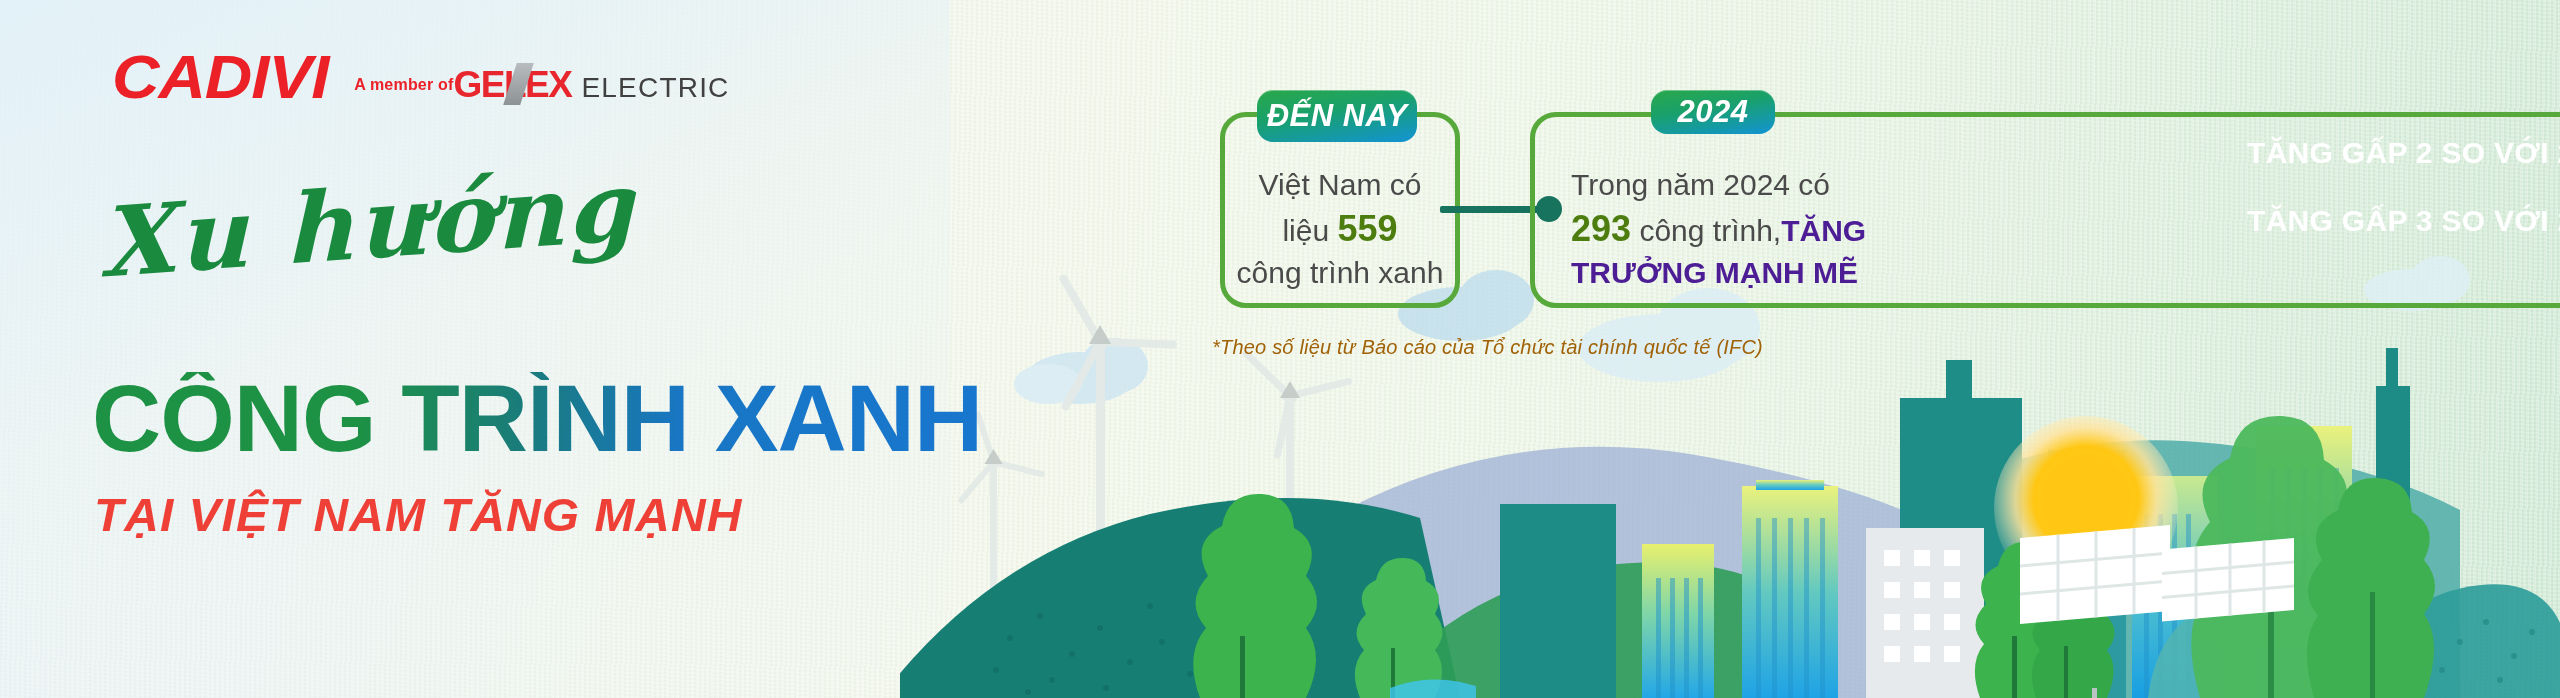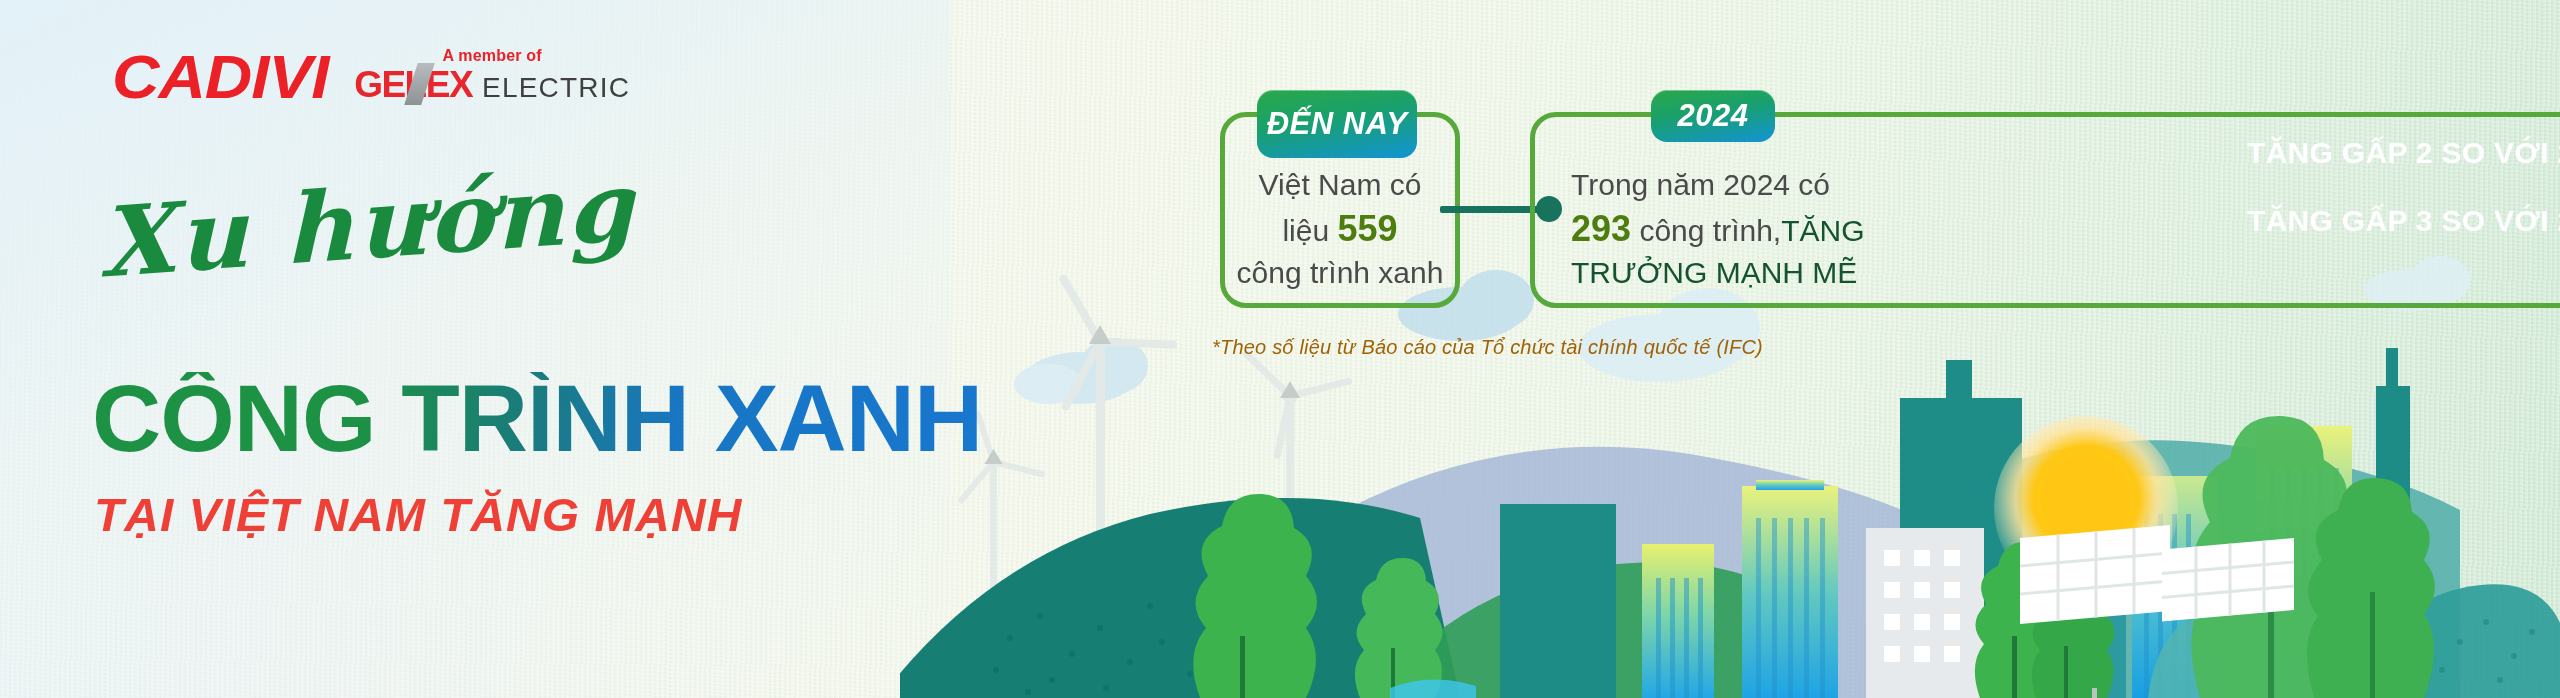--- a/index.html
+++ b/index.html
@@ -41,21 +41,21 @@
 
   
   .brand-row { position:absolute; left:112px; top:46px; display:flex; align-items:flex-end; gap:38px; }
   .cadivi {
     font-family:"Liberation Sans", sans-serif;
     font-weight:bold; font-style:italic;
     font-size:62px; letter-spacing:-1px;
     color:#ec2027; line-height:1;
     transform:scaleX(1.06); transform-origin:left bottom;
   }
-  .gelex-block { display:flex; flex-direction:column; align-items:center; padding-bottom:4px; }
+  .gelex-block { display:flex; align-items:center; padding-bottom:4px; }
   .member-of {
     font-family:"Liberation Sans", sans-serif;
     font-weight:bold; font-size:16px; color:#ec2027;
     letter-spacing:.2px; margin-bottom:1px;
   }
   .gelex-row { display:flex; align-items:baseline; gap:10px; }
   .gelex-mark { position:relative; display:inline-block; }
   .gelex-word {
     font-family:"Liberation Sans", sans-serif;
     font-weight:bold; font-size:37px; color:#e8262d;
@@ -117,32 +117,32 @@
     position:absolute; top:-27px;
     border-radius:16px;
     color:#ffffff;
     font-family:"Liberation Sans", sans-serif;
     font-weight:bold; font-style:italic;
     display:flex; align-items:center; justify-content:center;
     background:linear-gradient(170deg,#2aa84a 0%,#19a06c 42%,#1294d4 100%);
     letter-spacing:.5px;
     box-shadow:0 1px 0 rgba(255,255,255,.35) inset;
   }
-  .badge-1 { left:32px; width:160px; height:68px; font-size:31px; }
-  .badge-2 { left:116px; width:124px; height:52px; font-size:31px; }
+  .badge-1 { left:32px; width:160px; height:52px; font-size:31px; }
+  .badge-2 { left:116px; width:124px; height:44px; font-size:31px; }
 
   .card-body {
     position:absolute; left:0; right:0; top:48px;
     text-align:center;
     font-family:"Liberation Sans", sans-serif;
     font-size:30px; line-height:1.33;
     color:#4a4a4a;
   }
   .card-body .num { font-weight:bold; color:#4d7c0f; font-size:36px; }
-  .card-body .grn { font-weight:normal; color:#14532d; }
+  .card-body .grn { font-weight:bold; color:#4c1d95; }
   .card-2 .card-body { text-align:left; padding-left:36px; }
 
   .connector {
     position:absolute; left:240px; top:122px;
     width:110px; height:7px; background:#17735e; border-radius:2px;
   }
   .connector-dot {
     position:absolute; left:336px; top:112px;
     width:26px; height:26px; border-radius:50%; background:#17735e;
   }

